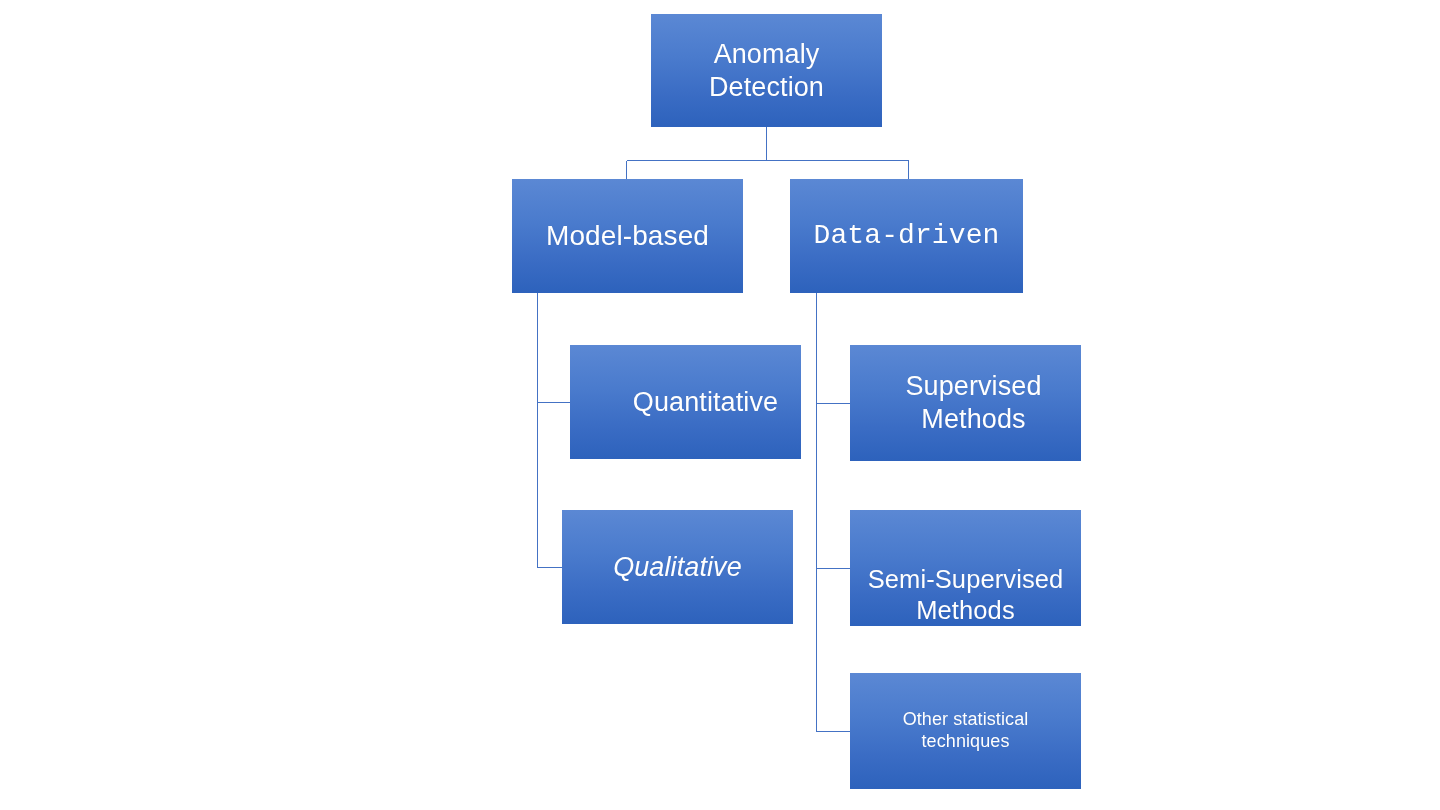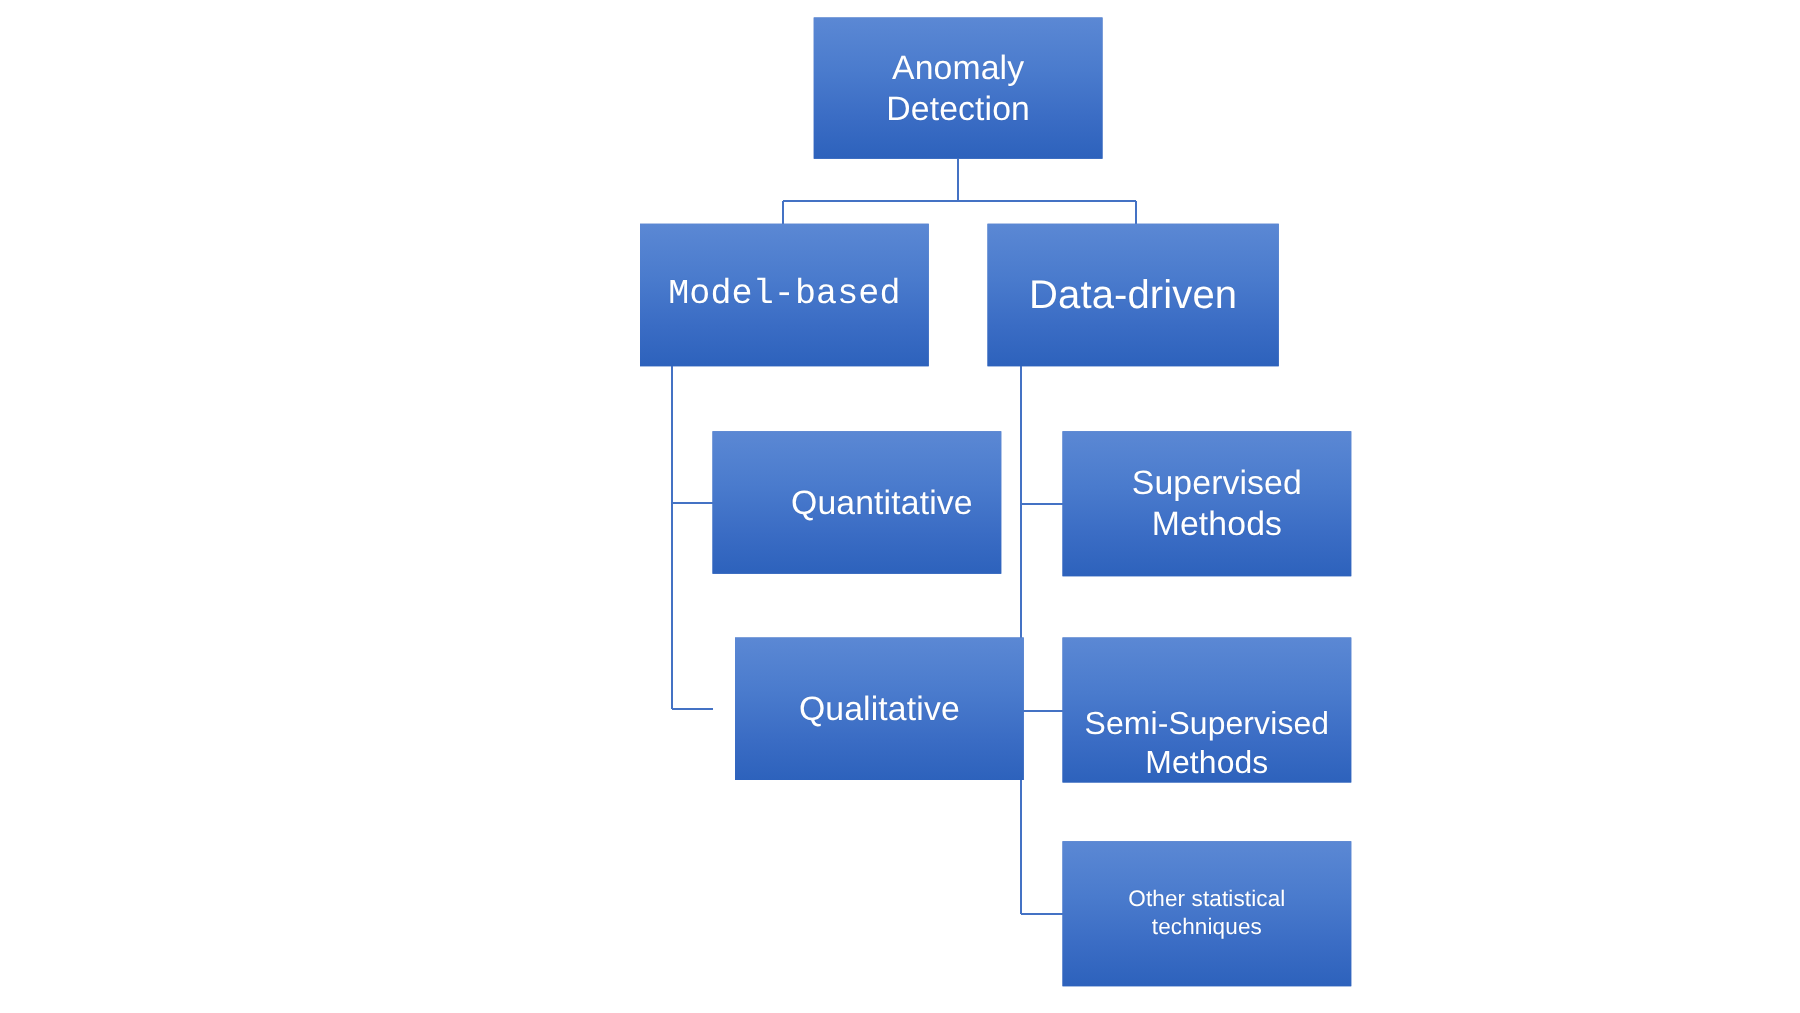--- a/index.html
+++ b/index.html
@@ -41,32 +41,32 @@
   .node .label {
     display: block;
     line-height: 1.22;
     letter-spacing: 0.1px;
     white-space: pre-line;
     padding: 0 6px;
     text-shadow: 0 0 1px rgba(0,0,0,0.12);
   }
   
   #node-root        { left: 651px; top: 14px;  width: 231px; height: 113px; }
-  #node-model-based { left: 512px; top: 179px; width: 231px; height: 114px; font-family: Liberation Mono, monospace; }
+  #node-model-based { left: 512px; top: 179px; width: 231px; height: 114px; }
   #node-data-driven { left: 790px; top: 179px; width: 233px; height: 114px; }
   #node-quantitative{ left: 570px; top: 345px; width: 231px; height: 114px; }
   #node-supervised  { left: 850px; top: 345px; width: 231px; height: 116px; }
-  #node-qualitative { left: 588px; top: 510px; width: 231px; height: 114px; }
+  #node-qualitative { left: 562px; top: 510px; width: 231px; height: 114px; font-style: italic; }
   #node-semi-supervised { left: 850px; top: 510px; width: 231px; height: 116px; align-items: flex-end; }
   #node-other-statistical { left: 850px; top: 673px; width: 231px; height: 116px; }
 
   
   #node-root .label             { font-size: 27px; }
   #node-model-based .label      { font-size: 28px; }
-  #node-data-driven .label      { font-size: 32px; }
+  #node-data-driven .label      { font-size: 28px; font-family: Liberation Mono, monospace; }
   #node-quantitative .label     { font-size: 27px; margin-left: 40px; }
   #node-supervised .label       { font-size: 27px; margin-left: 16px; }
   #node-qualitative .label      { font-size: 27px; }
   #node-semi-supervised .label  { font-size: 25.5px; }
   #node-other-statistical .label{ font-size: 18px; }
 </style>
 </head>
 <body>
 
 <div id="diagram-root">

